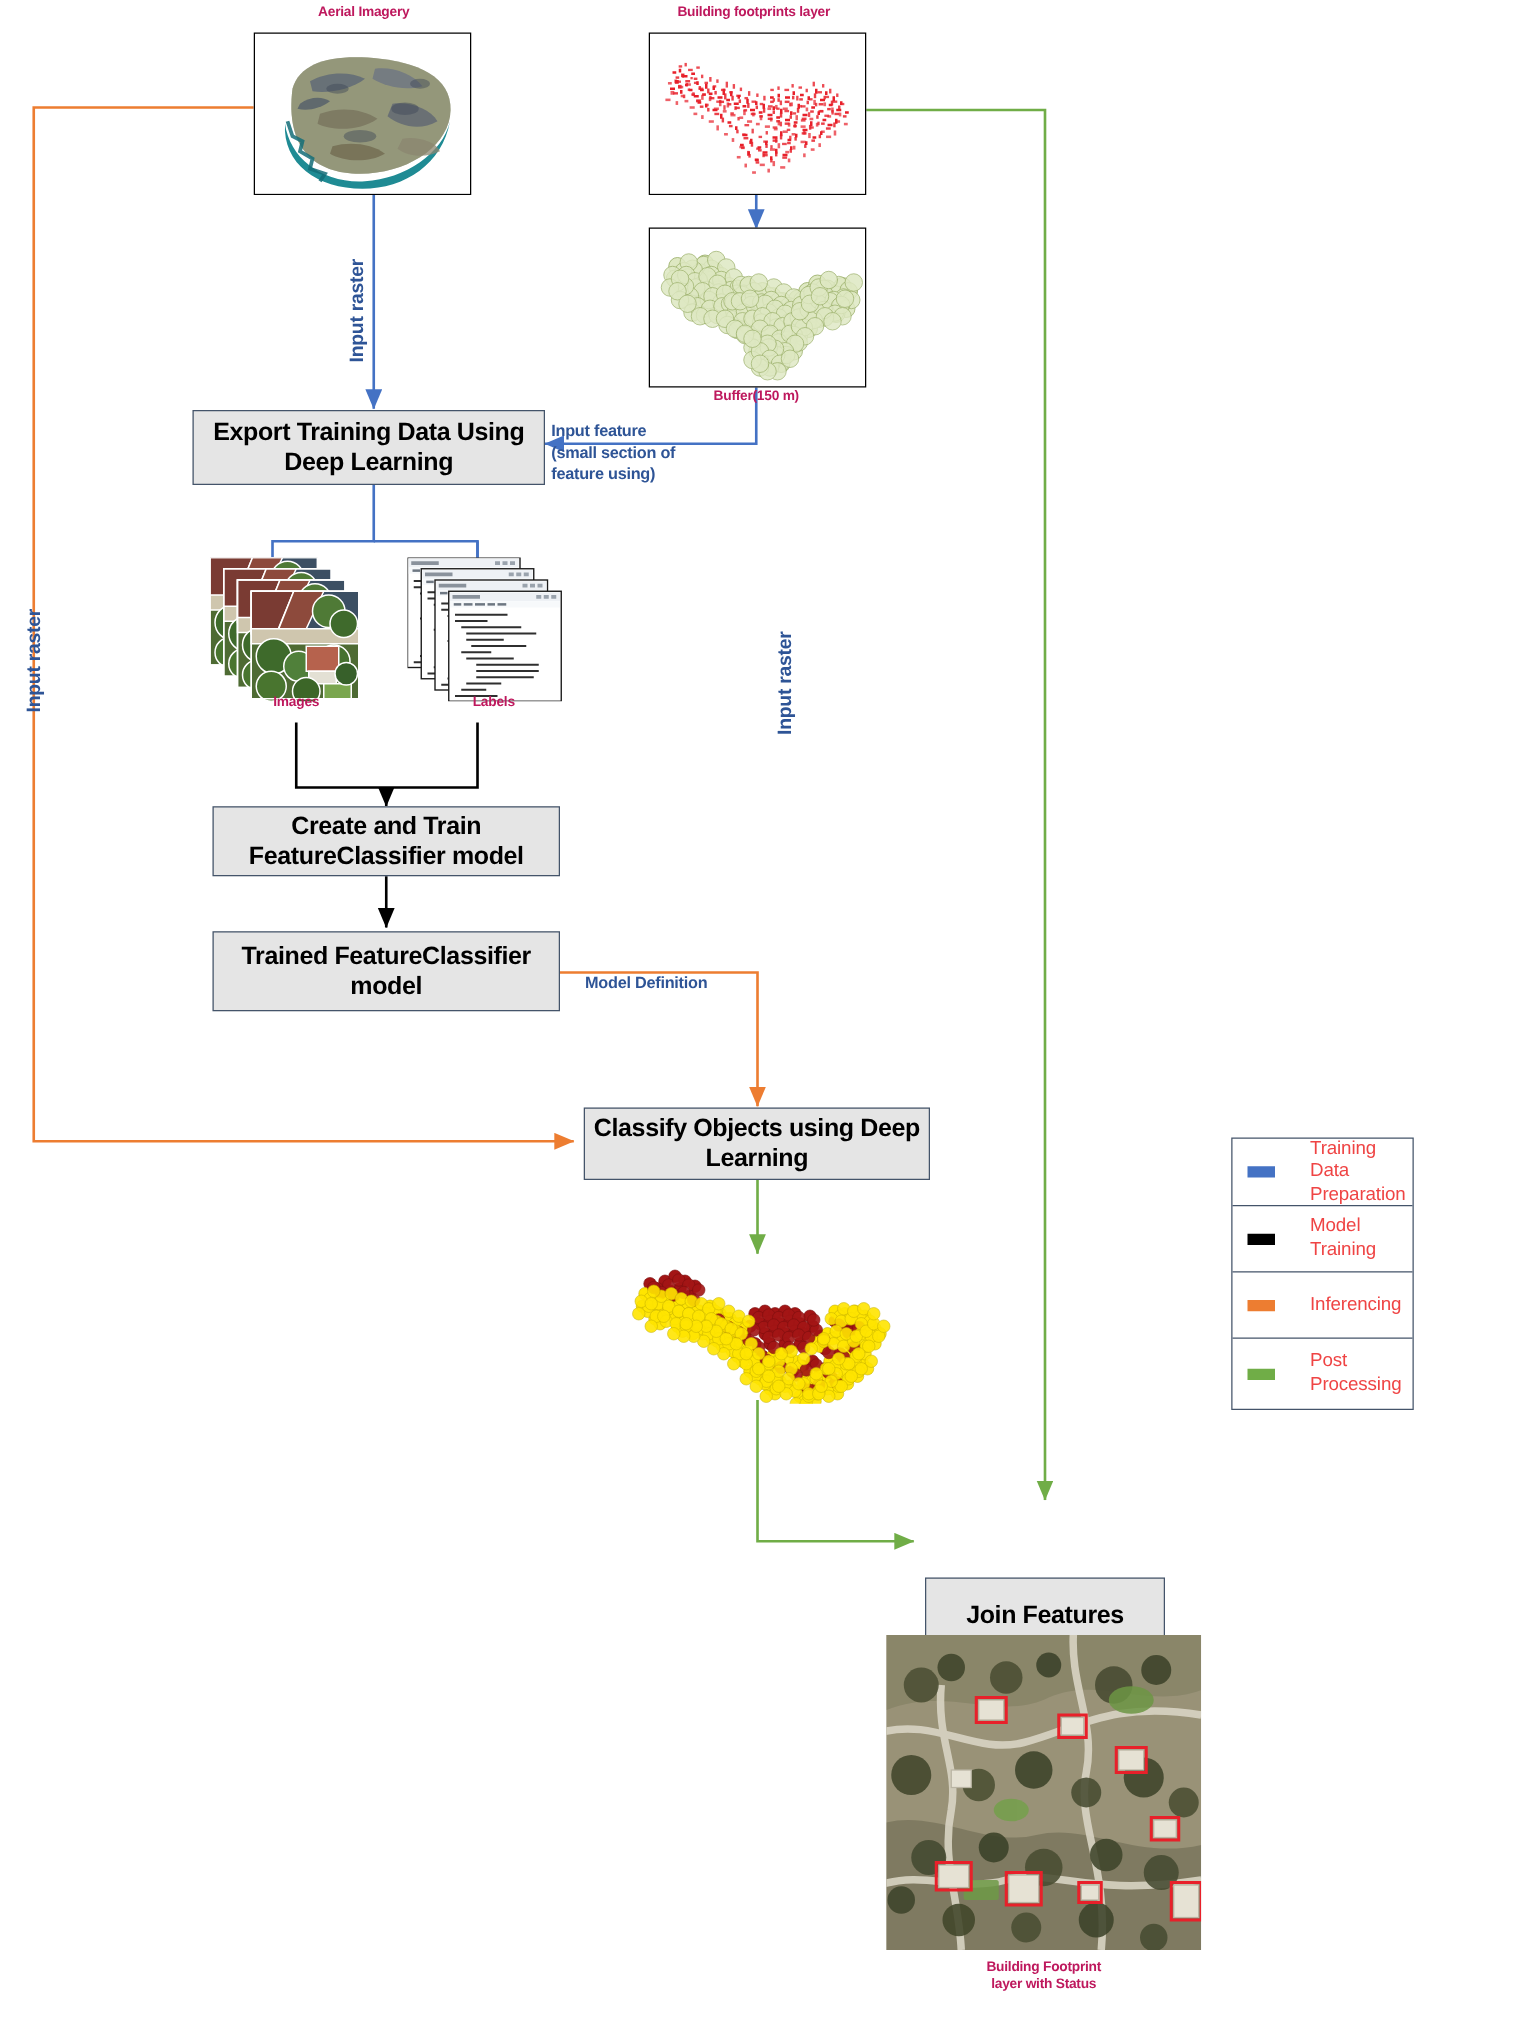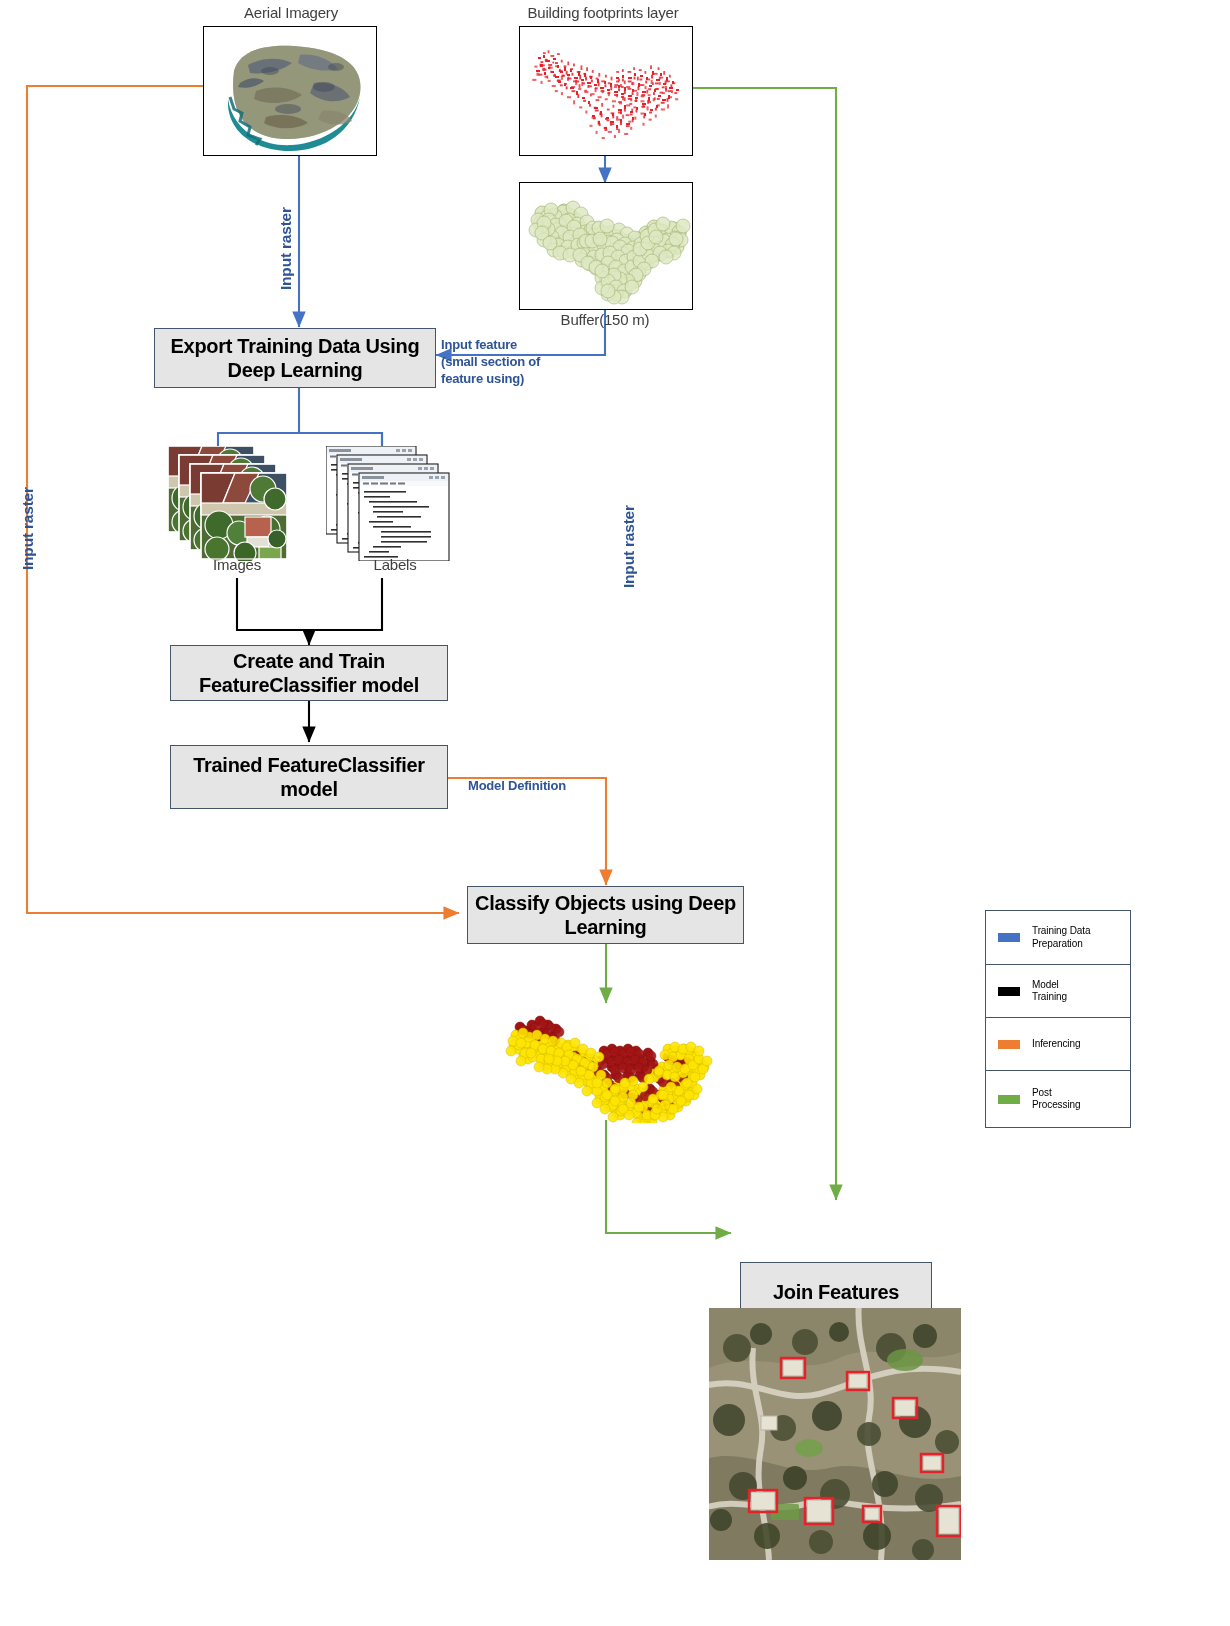--- a/index.html
+++ b/index.html
@@ -4,21 +4,21 @@
 <style>
   html,body{margin:0;padding:0;background:#ffffff;}
   body{
     width:1230px;height:1626px;position:relative;overflow:hidden;
     font-family:"Liberation Sans","DejaVu Sans",sans-serif;
   }
   #canvas{position:absolute;inset:0;width:1230px;height:1626px;}
   svg.wires{position:absolute;left:0;top:0;width:1230px;height:1626px;pointer-events:none;}
 
   .cap{
-    position:absolute;font-weight:normal;color:#404040;font-size:15px;
+    position:absolute;font-weight:bold;color:#be185d;font-size:11px;
     text-align:center;line-height:1.22;letter-spacing:-0.2px;
   }
 
   .imgbox{position:absolute;border:1.6px solid #000;background:#fff;overflow:hidden;}
 
   .pbox{
     position:absolute;background:#e5e5e5;border:1.3px solid #44546A;
     display:flex;align-items:center;justify-content:center;text-align:center;
     font-weight:bold;color:#000;font-size:20px;line-height:1.22;
     letter-spacing:-0.3px;box-sizing:border-box;padding:2px 6px;
@@ -35,21 +35,21 @@
   }
 
   
   .legend{position:absolute;left:985px;top:910px;width:146px;border:1.4px solid #44546A;
           box-sizing:border-box;background:#fff;}
   .lrow{display:flex;align-items:center;border-bottom:1.4px solid #44546A;
         box-sizing:border-box;padding:4px 2px 4px 0;}
   .lrow:last-child{border-bottom:none;}
   .swatchcell{width:46px;display:flex;align-items:center;justify-content:center;flex:none;}
   .sw{width:22px;height:9px;display:block;}
-  .ltext{font-size:10px;color:#000000;line-height:1.24;letter-spacing:-0.1px;}
+  .ltext{font-size:15px;color:#ef4444;line-height:1.24;letter-spacing:-0.1px;margin-left:16px;}
 
   
   .stackwrap{position:absolute;}
 </style>
 </head>
 <body>
 
 <div id="canvas">
 
   <svg class="wires" viewBox="0 0 1230 1626">
@@ -620,20 +620,24 @@
         <rect x="154" y="198" width="18" height="16"></rect>
         <rect x="228" y="198" width="24" height="30"></rect>
         <rect x="72" y="50" width="24" height="20"></rect>
         <rect x="184" y="90" width="24" height="20"></rect>
         <rect x="138" y="64" width="22" height="18"></rect>
         <rect x="212" y="146" width="22" height="18"></rect>
       </g>
     </svg>
   </div>
 
+  <div class="cap" style="left:706px;top:1568px;width:258px;">
+    <div>Building Footprint</div>
+    <div>layer with Status</div>
+  </div>
 
   <div class="legend">
 
     <div class="lrow" style="height:54px;">
       <div class="swatchcell">
         <span class="sw" style="background:#4472C4;"></span>
       </div>
       <div class="ltext">
         <div>Training Data</div>
         <div>Preparation</div>

